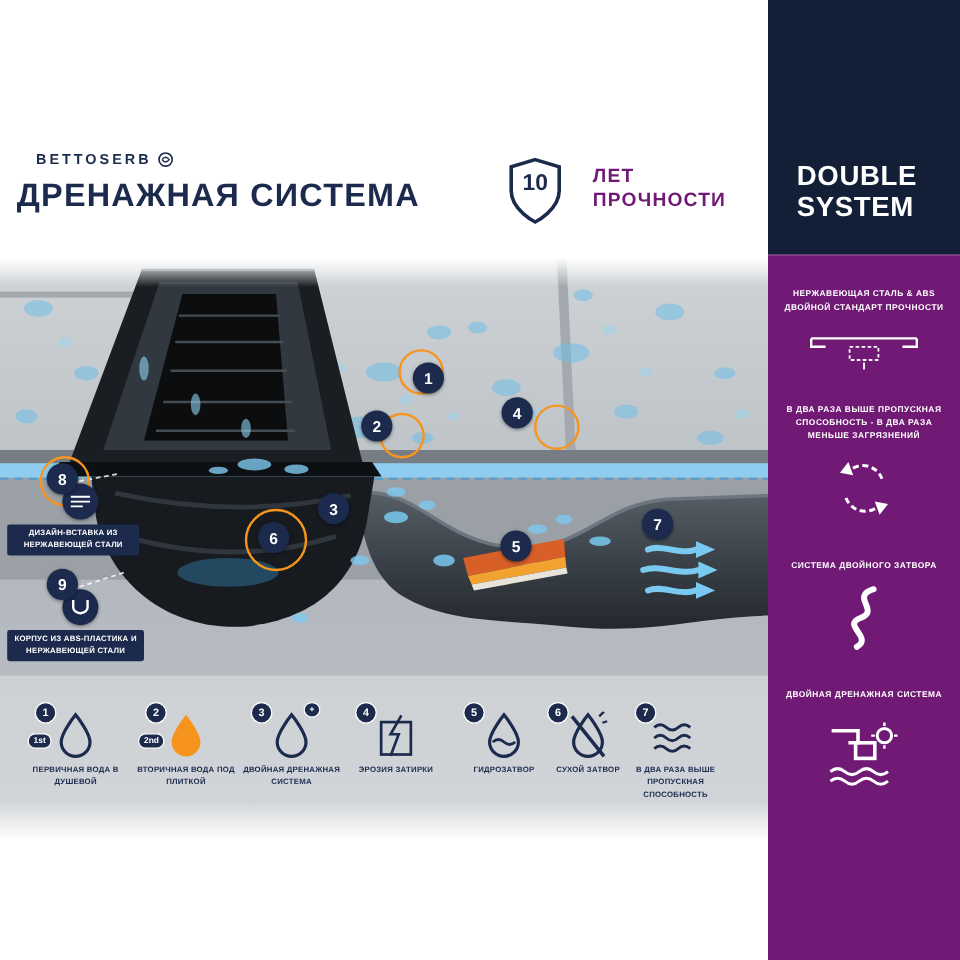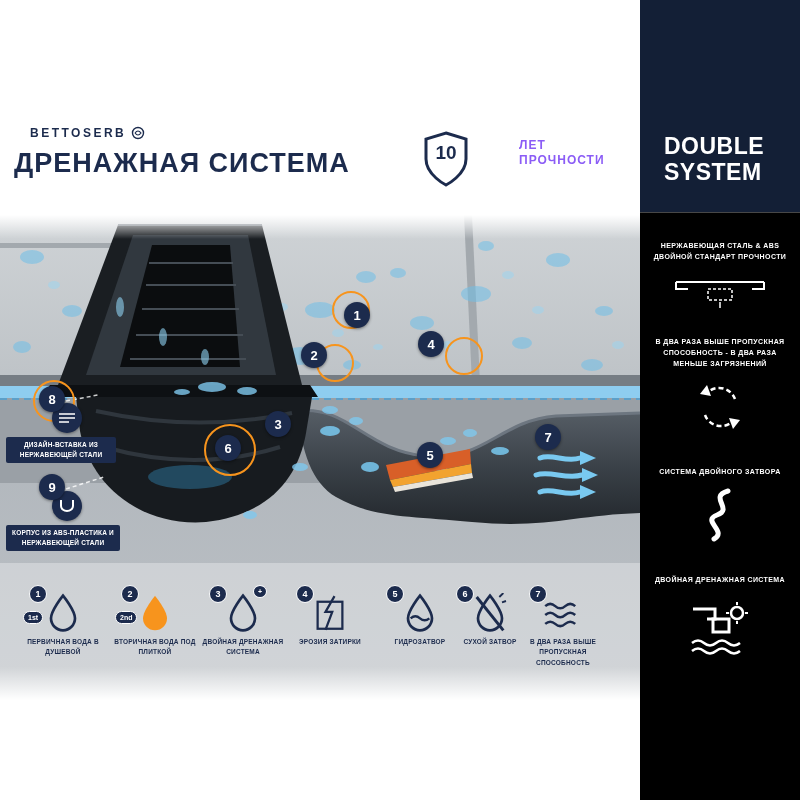--- a/index.html
+++ b/index.html
@@ -7,29 +7,29 @@
           font-family:"Liberation Sans",sans-serif;color:#1c2b4d;}
 
   
   .brand{position:absolute;left:30px;top:126px;font-size:12px;font-weight:bold;
          letter-spacing:2.5px;display:flex;align-items:center;gap:5px;}
   .page-title{position:absolute;left:14px;top:148px;font-size:27px;font-weight:800;
          letter-spacing:1px;color:#1c2b4d;}
   .page-subtitle{position:absolute;left:30px;top:186px;font-size:21px;font-weight:400;
          letter-spacing:3px;color:#a7adb5;}
 
-  .badge{position:absolute;left:422px;top:130px;display:flex;align-items:flex-start;gap:37px;}
+  .badge{position:absolute;left:422px;top:130px;display:flex;align-items:flex-start;}
   .shield{position:relative;width:48px;height:58px;}
   .shield-number{position:absolute;left:0;top:12px;width:48px;text-align:center;
          font-size:19px;font-weight:800;color:#1c2b4d;}
-  .badge-text{margin-left:12px;padding-top:8px;font-size:12px;font-weight:800;
-         letter-spacing:1px;line-height:1.25;color:#8b5cf6;}
+  .badge-text{margin-left:24px;padding-top:8px;font-size:16px;font-weight:800;
+         letter-spacing:1px;line-height:1.25;color:#701a75;}
 
   
-  .sidebar{position:absolute;left:640px;top:0;width:160px;height:800px;background:#000000;}
+  .sidebar{position:absolute;left:640px;top:0;width:160px;height:800px;background:#701a75;}
   .sb-top{position:absolute;left:0;top:0;width:160px;height:212px;background:#131f36;}
   .sb-sep{position:absolute;left:0;top:212px;width:160px;height:1px;background:rgba(255,255,255,.28);}
   .sb-title{position:absolute;left:24px;top:134px;color:#fff;font-size:23px;font-weight:800;
          line-height:1.12;letter-spacing:.5px;}
   .sb-feature{position:absolute;left:10px;width:140px;text-align:center;color:#fff;}
   .sb-label{font-size:7px;letter-spacing:.4px;line-height:1.6;font-weight:bold;text-transform:uppercase;}
   .sb-icon{margin-top:10px;display:flex;justify-content:center;}
 
   
   .photo{position:absolute;left:0;top:215px;width:640px;height:485px;}

